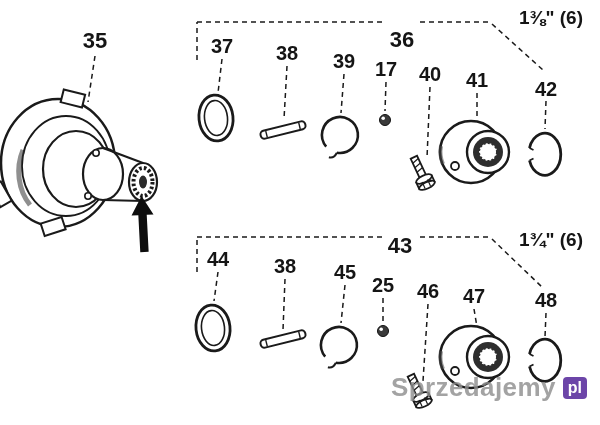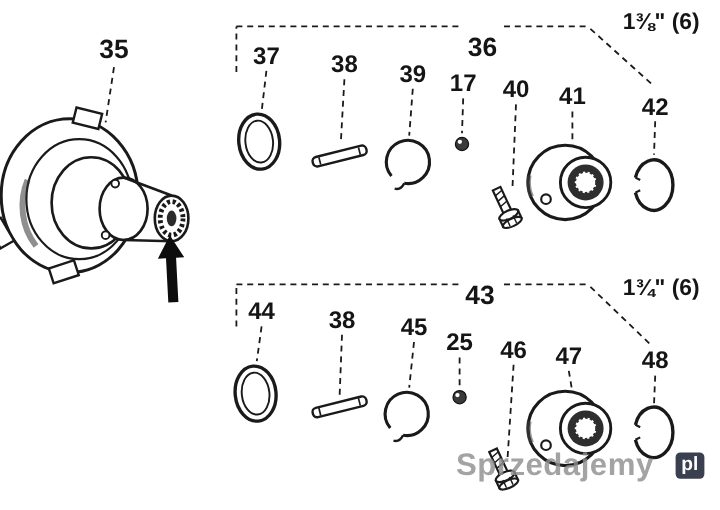--- a/index.html
+++ b/index.html
@@ -5,23 +5,23 @@
   * { margin:0; padding:0; box-sizing:border-box; }
   html,body { width:600px; height:425px; background:#ffffff; overflow:hidden; }
   .stage { position:relative; width:600px; height:425px; background:#ffffff;
            font-family:"Liberation Sans", sans-serif; }
   svg { display:block; }
   svg text { font-family:"Liberation Sans", sans-serif; font-weight:bold; fill:#151515; }
   .lbl  { font-size:20px; }
   .kit  { font-size:22px; }
   .size { font-size:19px; }
   .watermark { position:absolute; top:372px; right:13px; display:flex; align-items:center;
-               gap:18px; opacity:0.82; }
+               gap:7px; opacity:0.82; }
   .wm-text  { color:#8f8f8f; font-size:26px; font-weight:bold; letter-spacing:0.4px; }
-  .wm-badge { background:#0f172a; color:#ffffff; font-size:16px; font-weight:bold;
+  .wm-badge { background:#4c1d95; color:#ffffff; font-size:16px; font-weight:bold;
               padding:2px 5px; border-radius:4px; }
 </style>
 </head>
 <body>
 
 <div class="stage">
 
 <svg width="600" height="425" viewBox="0 0 600 425">
   <defs>
     <g id="oring">

